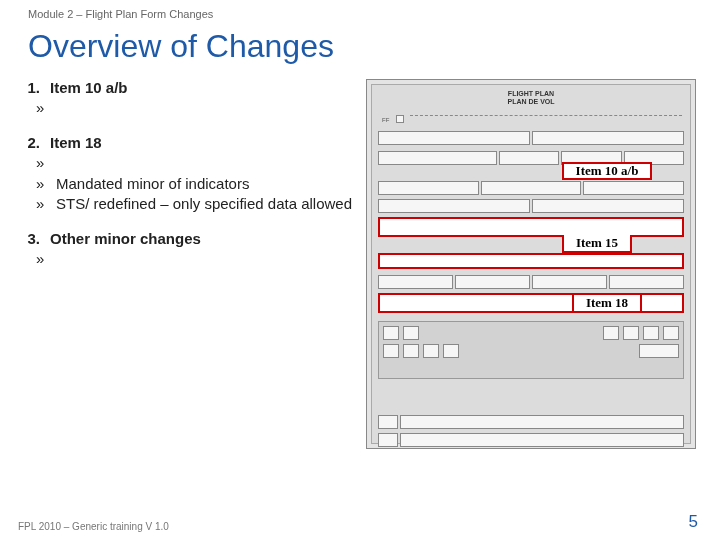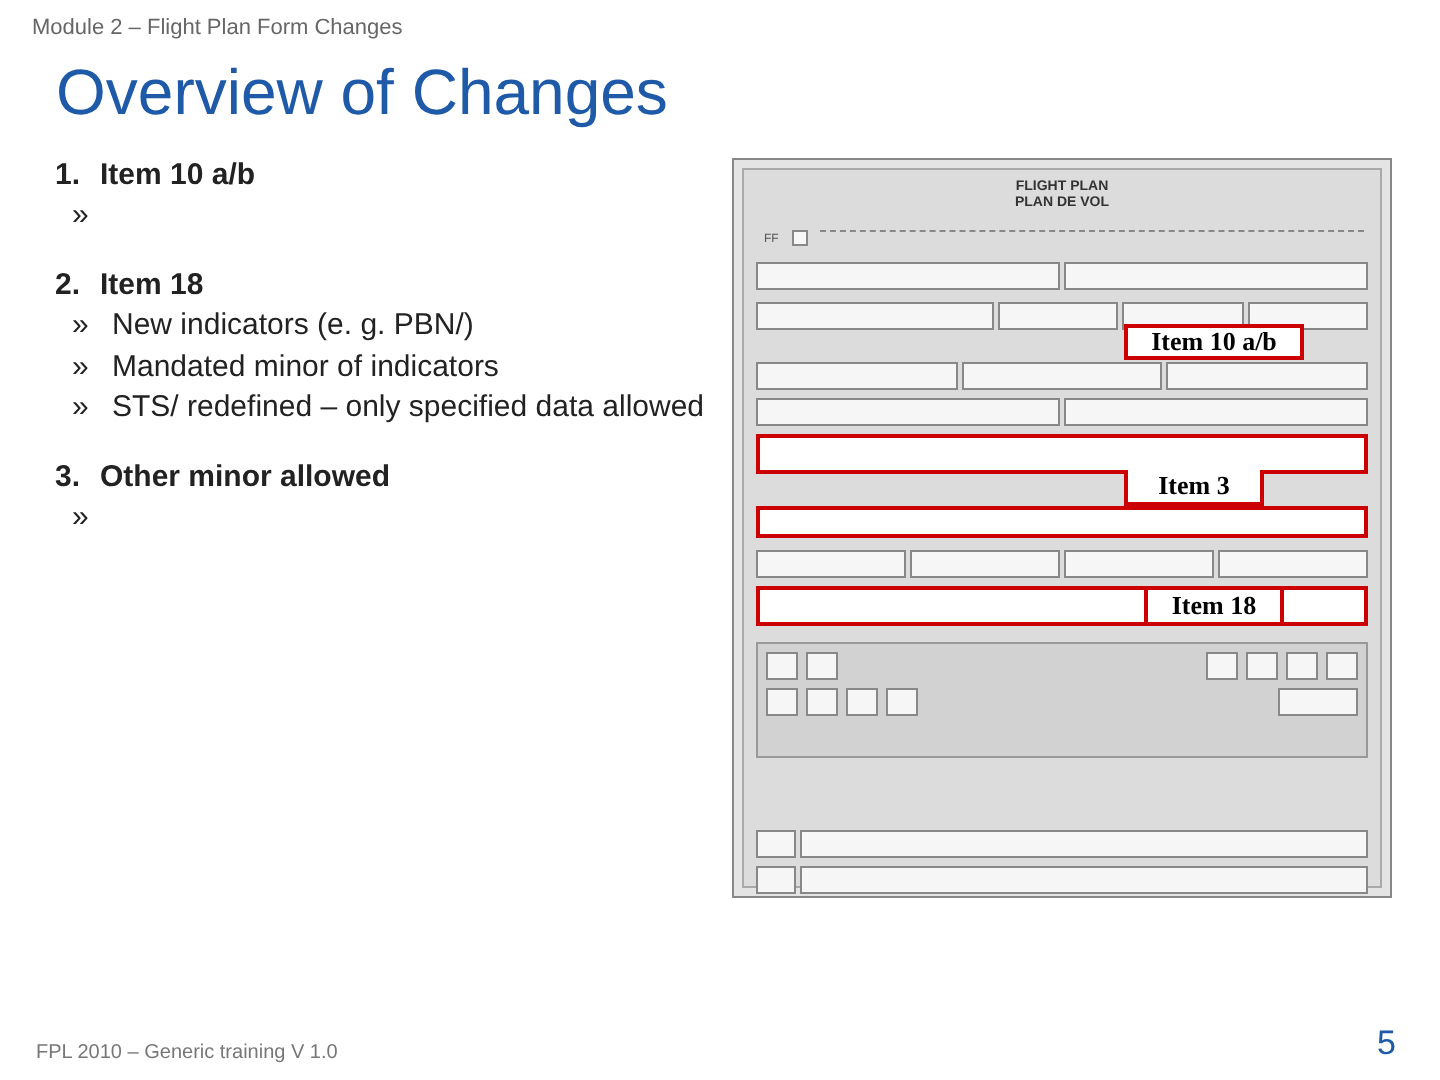--- a/index.html
+++ b/index.html
@@ -8,21 +8,21 @@
     height: 540px;
     font-family: Arial, Helvetica, sans-serif;
     background: #fff;
     color: #333;
     position: relative;
     overflow: hidden;
   }
   .module-header {
     font-size: 11px;
     color: #666;
-    padding: 8px 0 0 16px;
+    padding: 8px 0 0 28px;
   }
   .title {
     font-size: 32px;
     font-weight: normal;
     color: #1e5aa8;
     padding: 8px 0 14px 28px;
   }
   .content {
     display: flex;
     flex-direction: row;
@@ -151,36 +151,35 @@
       </div>
     </div>
 
     <div class="list-item">
       <div class="num-line">
         <span class="num">2.</span>
         <span>Item 18</span>
       </div>
       <div class="sub">
         <span class="chev">»</span>
-        <span>New indicators (e. g. PBN/)</span>
       </div>
       <div class="sub">
         <span class="chev">»</span>
         <span>Mandated minor of indicators</span>
       </div>
       <div class="sub">
         <span class="chev">»</span>
         <span>STS/ redefined – only specified data allowed</span>
       </div>
     </div>
 
     <div class="list-item">
       <div class="num-line">
         <span class="num">3.</span>
-        <span>Other minor allowed</span>
+        <span>Other minor changes</span>
       </div>
       <div class="sub">
         <span class="chev">»</span>
       </div>
     </div>
 
   </div>
 
   <div class="right">
     <div class="form">
@@ -211,21 +210,21 @@
           <div class="fld" style="flex:1"></div>
             <div class="fld" style="flex:1"></div>
             <div class="fld" style="flex:1"></div>
         </div>
         <div class="field-row" style="top:114px">
           <div class="fld" style="flex:1"></div>
             <div class="fld" style="flex:1"></div>
         </div>
 
         <div class="hilite-row" style="top:132px; left:6px; right:6px"></div>
-        <div class="label-box" style="top:150px; left:190px; width:70px; height:18px; border-top:none">Item 3</div>
+        <div class="label-box" style="top:150px; left:190px; width:70px; height:18px; border-top:none">Item 15</div>
         <div class="hilite-row" style="top:168px; left:6px; right:6px; height:16px"></div>
 
         <div class="field-row" style="top:190px">
           <div class="fld" style="flex:1"></div>
             <div class="fld" style="flex:1"></div>
             <div class="fld" style="flex:1"></div>
             <div class="fld" style="flex:1"></div>
         </div>
 
         <div class="hilite-row" style="top:208px; left:6px; right:6px"></div>

